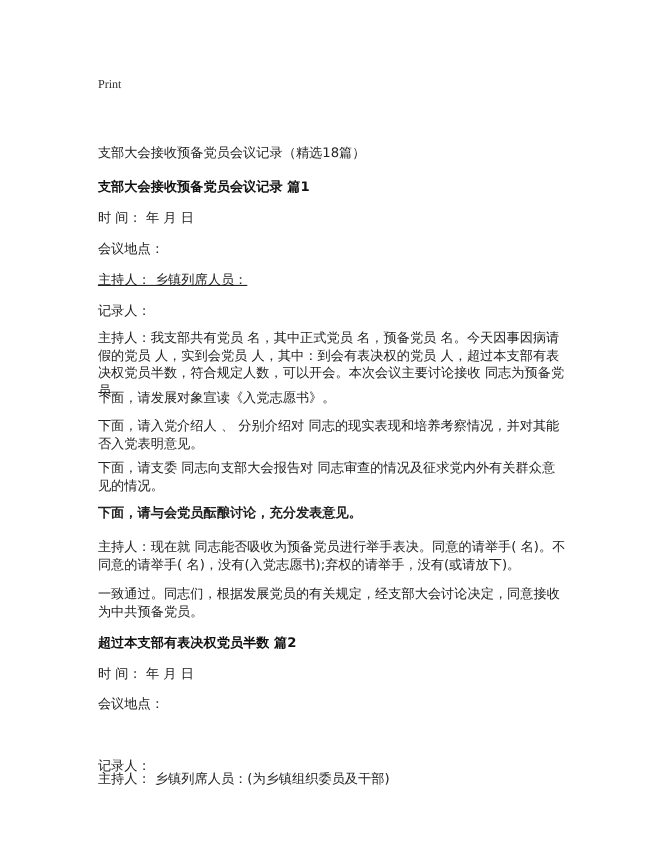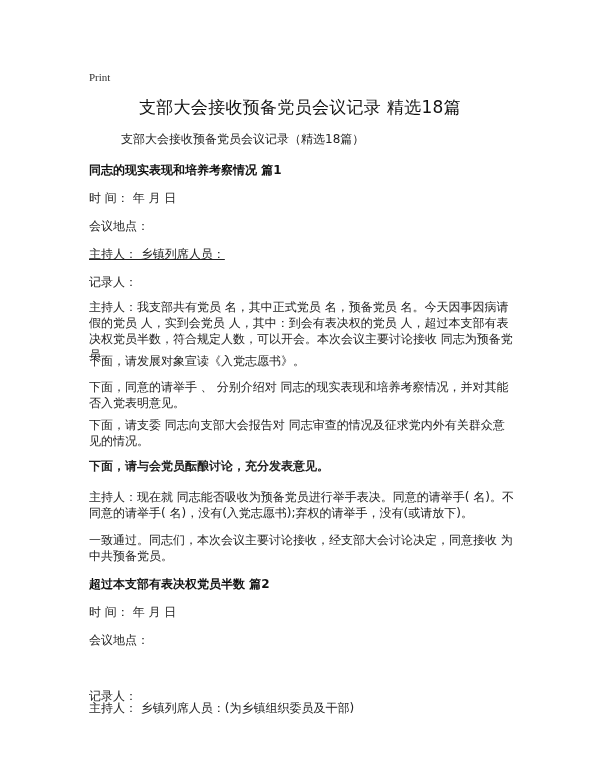--- a/index.html
+++ b/index.html
@@ -65,39 +65,38 @@
     color: #111111;
   }
 </style>
 </head>
 <body>
 
 <div class="page">
 
   <a class="print-link" href="#">Print</a>
 
-  <h1 class="doc-title">支部大会接收预备党员会议记录 精选18篇</h1>
 
   <div class="content">
 
-    <p class="line" style="top:0px;margin-left:32px;">支部大会接收预备党员会议记录（精选18篇）</p>
+    <p class="line" style="top:0px;">支部大会接收预备党员会议记录（精选18篇）</p>
 
-    <p class="line section-heading" style="top:31px;">同志的现实表现和培养考察情况 篇1</p>
+    <p class="line section-heading" style="top:31px;">支部大会接收预备党员会议记录 篇1</p>
 
     <p class="line" style="top:59px;">时 间： 年 月 日</p>
     <p class="line" style="top:87px;">会议地点：</p>
     <p class="line" style="top:115px;text-decoration:underline;">主持人： 乡镇列席人员：</p>
     <p class="line" style="top:143px;">记录人：</p>
     <p class="line" style="top:168px;">主持人：我支部共有党员 名，其中正式党员 名，预备党员 名。今天因事因病请假的党员 人，实到会党员 人，其中：到会有表决权的党员 人，超过本支部有表决权党员半数，符合规定人数，可以开会。本次会议主要讨论接收 同志为预备党员。</p>
     <p class="line" style="top:222px;">下面，请发展对象宣读《入党志愿书》。</p>
-    <p class="line" style="top:248px;">下面，同意的请举手 、 分别介绍对 同志的现实表现和培养考察情况，并对其能否入党表明意见。</p>
+    <p class="line" style="top:248px;">下面，请入党介绍人 、 分别介绍对 同志的现实表现和培养考察情况，并对其能否入党表明意见。</p>
     <p class="line" style="top:286px;">下面，请支委 同志向支部大会报告对 同志审查的情况及征求党内外有关群众意见的情况。</p>
     <p class="line" style="top:327px;font-weight:bold;">下面，请与会党员酝酿讨论，充分发表意见。</p>
     <p class="line" style="top:358px;">主持人：现在就 同志能否吸收为预备党员进行举手表决。同意的请举手( 名)。不同意的请举手( 名)，没有(入党志愿书);弃权的请举手，没有(或请放下)。</p>
-    <p class="line" style="top:401px;">一致通过。同志们，本次会议主要讨论接收，经支部大会讨论决定，同意接收 为中共预备党员。</p>
+    <p class="line" style="top:401px;">一致通过。同志们，根据发展党员的有关规定，经支部大会讨论决定，同意接收 为中共预备党员。</p>
 
     <p class="line section-heading" style="top:445px;">超过本支部有表决权党员半数 篇2</p>
 
     <p class="line" style="top:473px;">时 间： 年 月 日</p>
     <p class="line" style="top:501px;">会议地点：</p>
     <p class="line" style="top:529px;margin-top:40px;">主持人： 乡镇列席人员：(为乡镇组织委员及干部)</p>
     <p class="line" style="top:557px;">记录人：</p>
 
   </div>
 </div>

